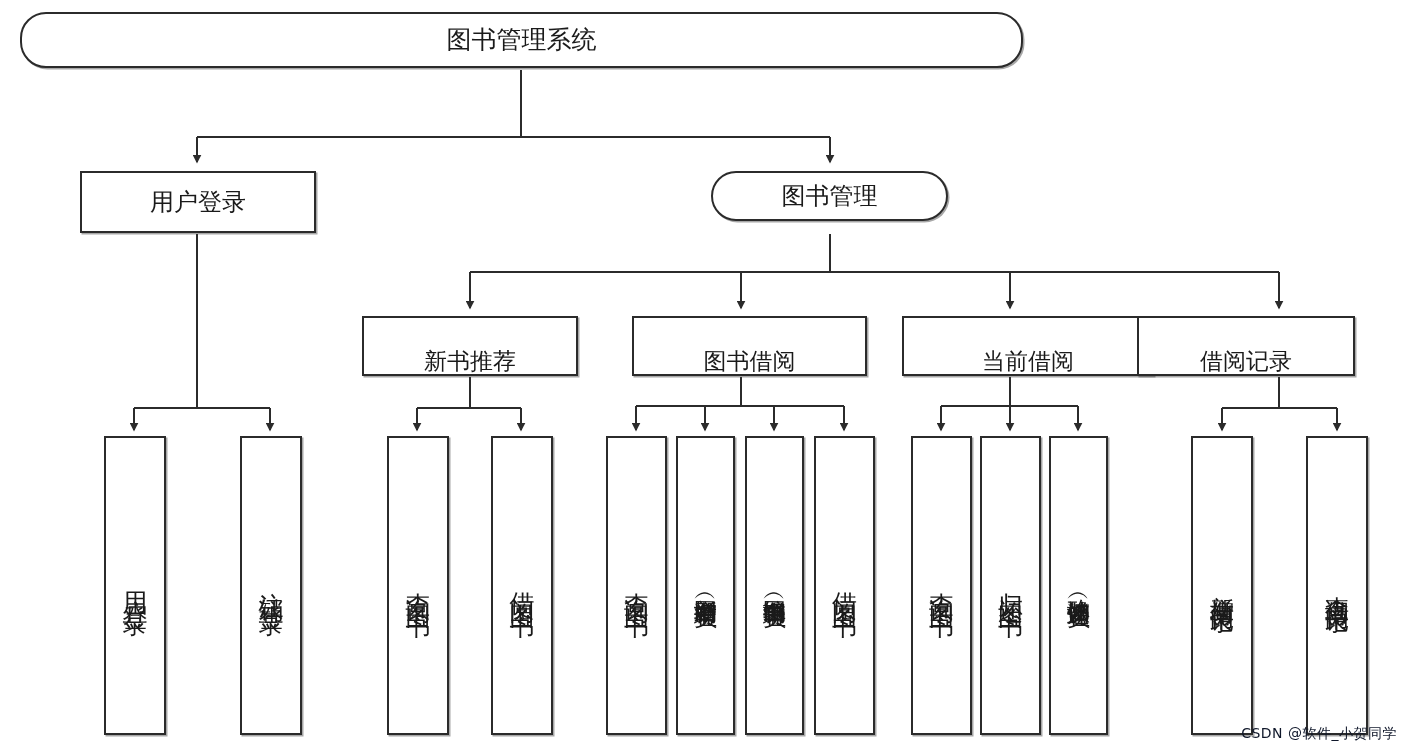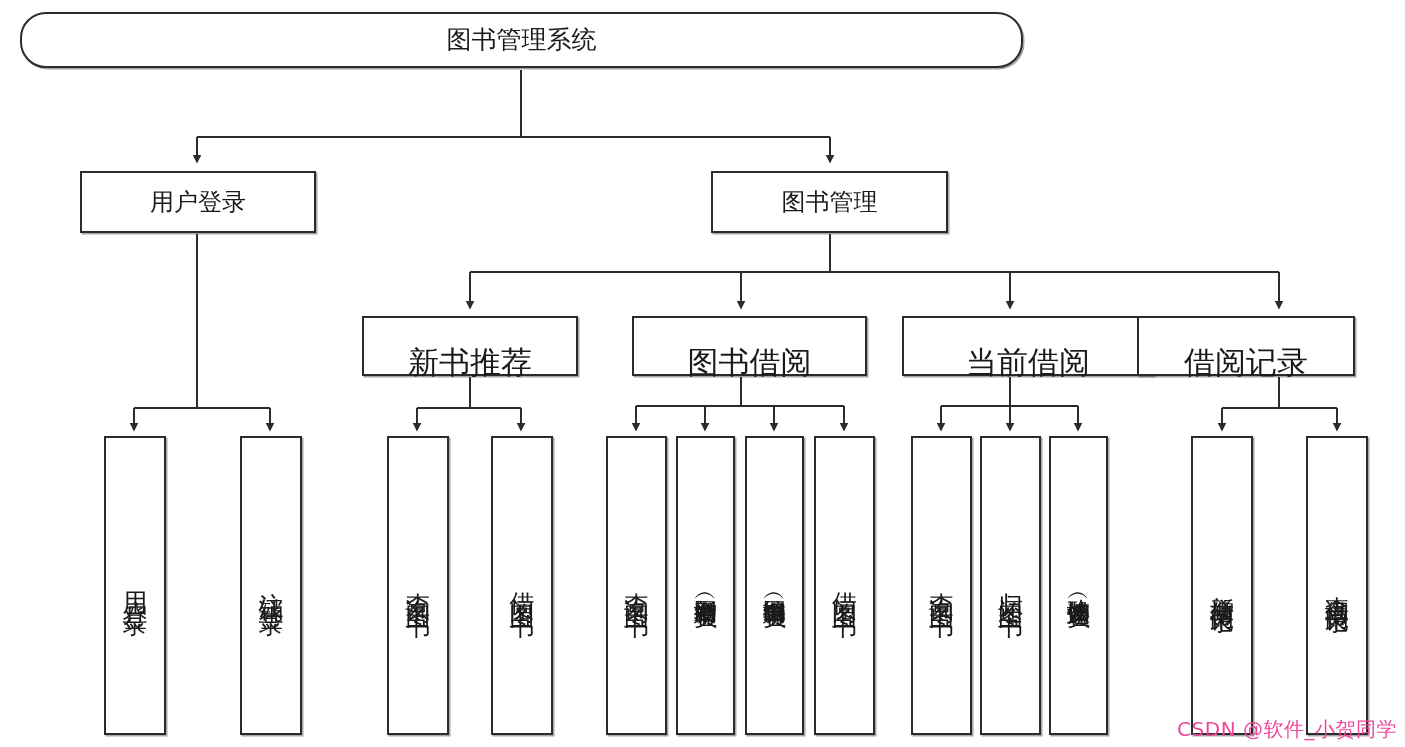--- a/index.html
+++ b/index.html
@@ -43,21 +43,21 @@
     text-align: center;
     white-space: nowrap;
     user-select: none;
   }
   
   .node.horiz .node-label {
     writing-mode: horizontal-tb;
   }
   .node.root .node-label { font-size: 25px; }
   .node.lvl2 .node-label { font-size: 24px; }
-  .node.lvl3 .node-label { font-size: 31px; margin-top: 32px; }
+  .node.lvl3 .node-label { font-size: 23px; margin-top: 32px; }
 
   
   .node.leaf .node-label {
     writing-mode: vertical-rl;
     text-orientation: upright;
     font-size: 25px;
     letter-spacing: 7px;
     line-height: 1;
   }
   .node.leaf.long .node-label {
@@ -66,22 +66,22 @@
   }
   .node.leaf.verylong .node-label {
     font-size: 23px;
     letter-spacing: 1px;
   }
 
   #watermark {
     position: absolute;
     right: 8px;
     bottom: 4px;
-    font-size: 20px;
-    color: #ec4899;
+    font-size: 14px;
+    color: #0f172a;
     letter-spacing: 0.5px;
     z-index: 5;
     user-select: none;
     white-space: nowrap;
   }
 </style>
 </head>
 <body>
 
 <div id="diagram-canvas">
@@ -152,21 +152,21 @@
   </svg>
 
   <div class="node root horiz" style="left:20px; top:12px; width:1003px; height:56px;border-radius:26px;">
     <span class="node-label">图书管理系统</span>
   </div>
 
   <div class="node lvl2 horiz" style="left:80px; top:171px; width:236px; height:62px;">
     <span class="node-label">用户登录</span>
   </div>
 
-  <div class="node lvl2 horiz" style="left:711px; top:171px; width:237px; height:62px;">
+  <div class="node lvl2 horiz" style="left:711px; top:171px; width:237px; height:50px;border-radius:25px;">
     <span class="node-label">图书管理</span>
   </div>
 
   <div class="node lvl3 horiz" style="left:362px; top:316px; width:216px; height:60px;">
     <span class="node-label">新书推荐</span>
   </div>
 
   <div class="node lvl3 horiz" style="left:632px; top:316px; width:235px; height:60px;">
     <span class="node-label">图书借阅</span>
   </div>

